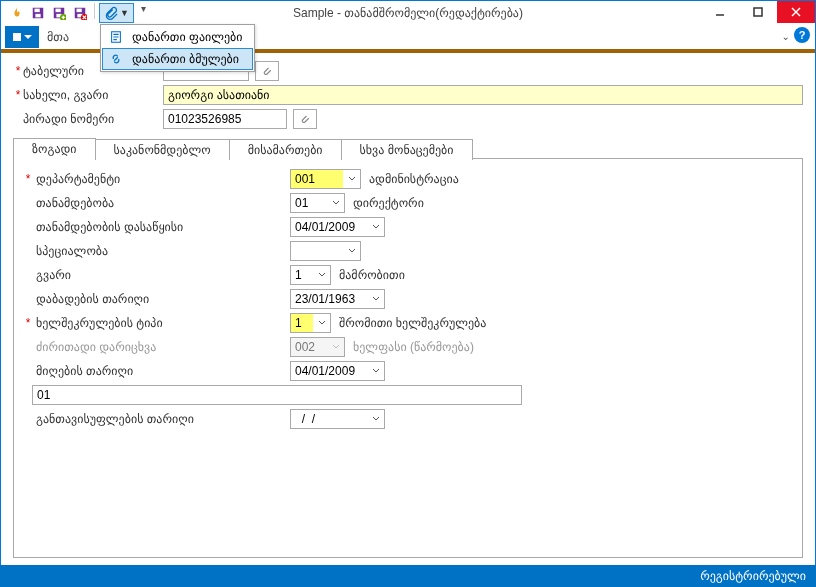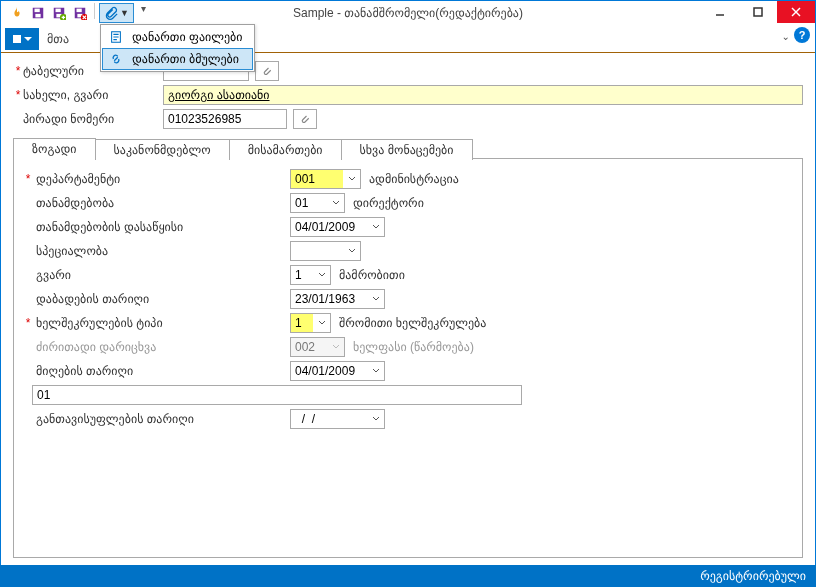--- a/index.html
+++ b/index.html
@@ -37,21 +37,21 @@
     font-size:12px; color:#444; pointer-events:none;
   }
   .winbtns { position:absolute; right:0; top:0; display:flex; }
   .winbtn { width:38px; height:22px; display:flex; align-items:center; justify-content:center; }
   .winbtn.close { background:#e81123; color:#fff; }
   .winbtn svg { stroke:#333; }
   .winbtn.close svg { stroke:#fff; }
 
   .menubar {
     height: 28px;
-    border-bottom: 1px solid #a16207;
+    border-bottom: 4px solid #a16207;
     display:flex; align-items:center;
     padding-left:4px;
     position:relative;
   }
   .menu-tile {
     width:34px; height:22px; background:#0072c6;
     display:flex; align-items:center; justify-content:center; gap:3px;
   }
   .menu-tile .sq { width:8px; height:8px; background:#fff; }
   .menu-tile .tri {
@@ -77,21 +77,21 @@
   .form-area { padding:6px 12px 0 12px; }
   .row { display:flex; align-items:center; height:24px; }
   .req { color:#d00; width:10px; text-align:center; }
   .label { width:140px; color:#333; }
   .nowrap { white-space:nowrap; }
 
   .inp {
     border:1px solid #a9a9a9; height:20px; padding:1px 4px;
     font-size:12px; font-family:inherit; outline:none;
   }
-  .inp.yellow { background:#ffffcc;text-decoration:underline; }
+  .inp.yellow { background:#ffffcc; }
   .inp.hl { background:#ffff70; }
   .inp.ro { color:#777; }
 
   .attach-btn {
     width:24px; height:20px; border:1px solid #a9a9a9;
     display:inline-flex; align-items:center; justify-content:center; margin-left:6px;
   }
 
   .tabs {
     display:flex; margin-top:6px; position:relative; z-index:1;

